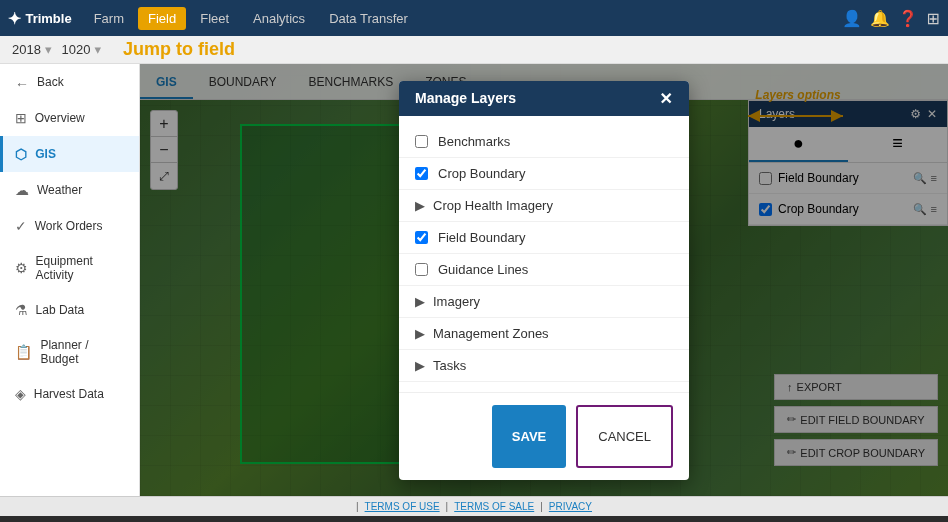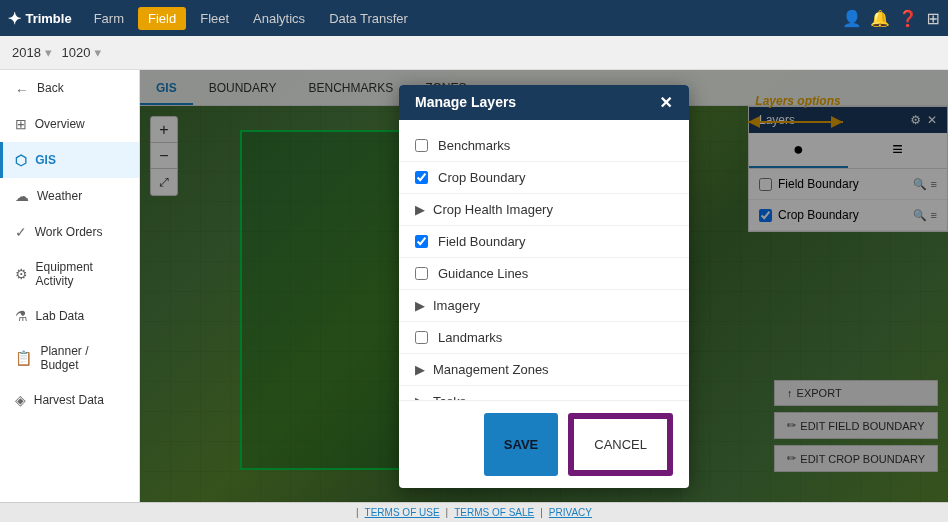--- a/index.html
+++ b/index.html
@@ -15,21 +15,21 @@
     .top-nav .logo .trimble-icon { color: #fff; font-size: 16px; }
     .nav-item { color: #ccc; padding: 4px 10px; cursor: pointer; font-size: 13px; border-radius: 3px; }
     .nav-item.active { background: #e8a200; color: #fff; border-radius: 3px; }
     .nav-spacer { flex: 1; }
     .nav-icons { display: flex; align-items: center; gap: 8px; }
     .nav-icon-btn { color: #ccc; cursor: pointer; font-size: 16px; }
 
     
     .sub-header {
       display: flex; align-items: center;
-      background: #f0f0f0; height: 34px;
+      background: #f0f0f0; height: 28px;
       padding: 0 12px; border-bottom: 1px solid #ddd; gap: 10px;
     }
     .sub-header .year-selector { font-size: 13px; color: #333; display: flex; align-items: center; gap: 4px; }
     .sub-header .sep { color: #999; }
     .sub-header .jump-to-field { color: #e8a200; font-size: 18px; font-weight: bold; cursor: pointer; }
 
     
     .main-layout { display: flex; height: calc(522px - 36px - 34px - 20px); }
 
     
@@ -145,25 +145,25 @@
       display: flex; align-items: center; padding: 8px 16px;
       border-bottom: 1px solid #f0f0f0; cursor: pointer; font-size: 13px; color: #333;
     }
     .modal-layer-item input[type=checkbox] { margin-right: 10px; }
     .modal-layer-item .expand-icon { margin-right: 8px; color: #555; }
     .modal-footer {
       display: flex; justify-content: flex-end; gap: 10px; padding: 12px 16px;
       border-top: 1px solid #eee;
     }
     .btn-save {
-      background: #1a7fc1; color: #0f172a; border: none; padding: 24px 20px;
+      background: #1a7fc1; color: #ffffff; border: none; padding: 24px 20px;
       cursor: pointer; border-radius: 3px; font-size: 13px; font-weight: bold;
     }
     .btn-cancel {
-      background: #fff; color: #333; border: 6px solid #701a75; padding: 8px 20px;
+      background: #fff; color: #333; border: 2px solid #701a75; padding: 8px 20px;
       cursor: pointer; border-radius: 3px; font-size: 13px;
     }
 
     
     .page-footer {
       height: 20px; background: #e8e8e8; border-top: 1px solid #ccc;
       display: flex; align-items: center; justify-content: center;
       font-size: 10px; color: #666; gap: 6px;
     }
     .page-footer a { color: #1a7fc1; }
@@ -192,20 +192,21 @@
 
 <div class="sub-header">
   <div class="year-selector">
     <span>2018</span>
     <span class="sep">▾</span>
   </div>
   <div class="year-selector">
     <span>1020</span>
     <span class="sep">▾</span>
   </div>
+  <div class="sub-header jump-to-field" style="color:#e8a200;font-size:18px;font-weight:bold;background:none;border:none;">Jump to field</div>
 </div>
 
 <div class="main-layout">
 
   <div class="sidebar">
     <div class="sidebar-item">
       <span class="sidebar-icon">←</span>
       <span>Back</span>
     </div>
     <div class="sidebar-item">
@@ -352,24 +353,20 @@
           </div>
           <div class="modal-layer-item">
             <input type="checkbox" style="">
             <span>Guidance Lines</span>
           </div>
           <div class="modal-layer-item">
             <span class="expand-icon">▶</span>
             <span>Imagery</span>
           </div>
           <div class="modal-layer-item">
-            <input type="checkbox" style="">
-            <span>Landmarks</span>
-          </div>
-          <div class="modal-layer-item">
             <span class="expand-icon">▶</span>
             <span>Management Zones</span>
           </div>
           <div class="modal-layer-item">
             <span class="expand-icon">▶</span>
             <span>Tasks</span>
           </div>
         </div>
         <div class="modal-footer">
           <button class="btn-save">SAVE</button>

